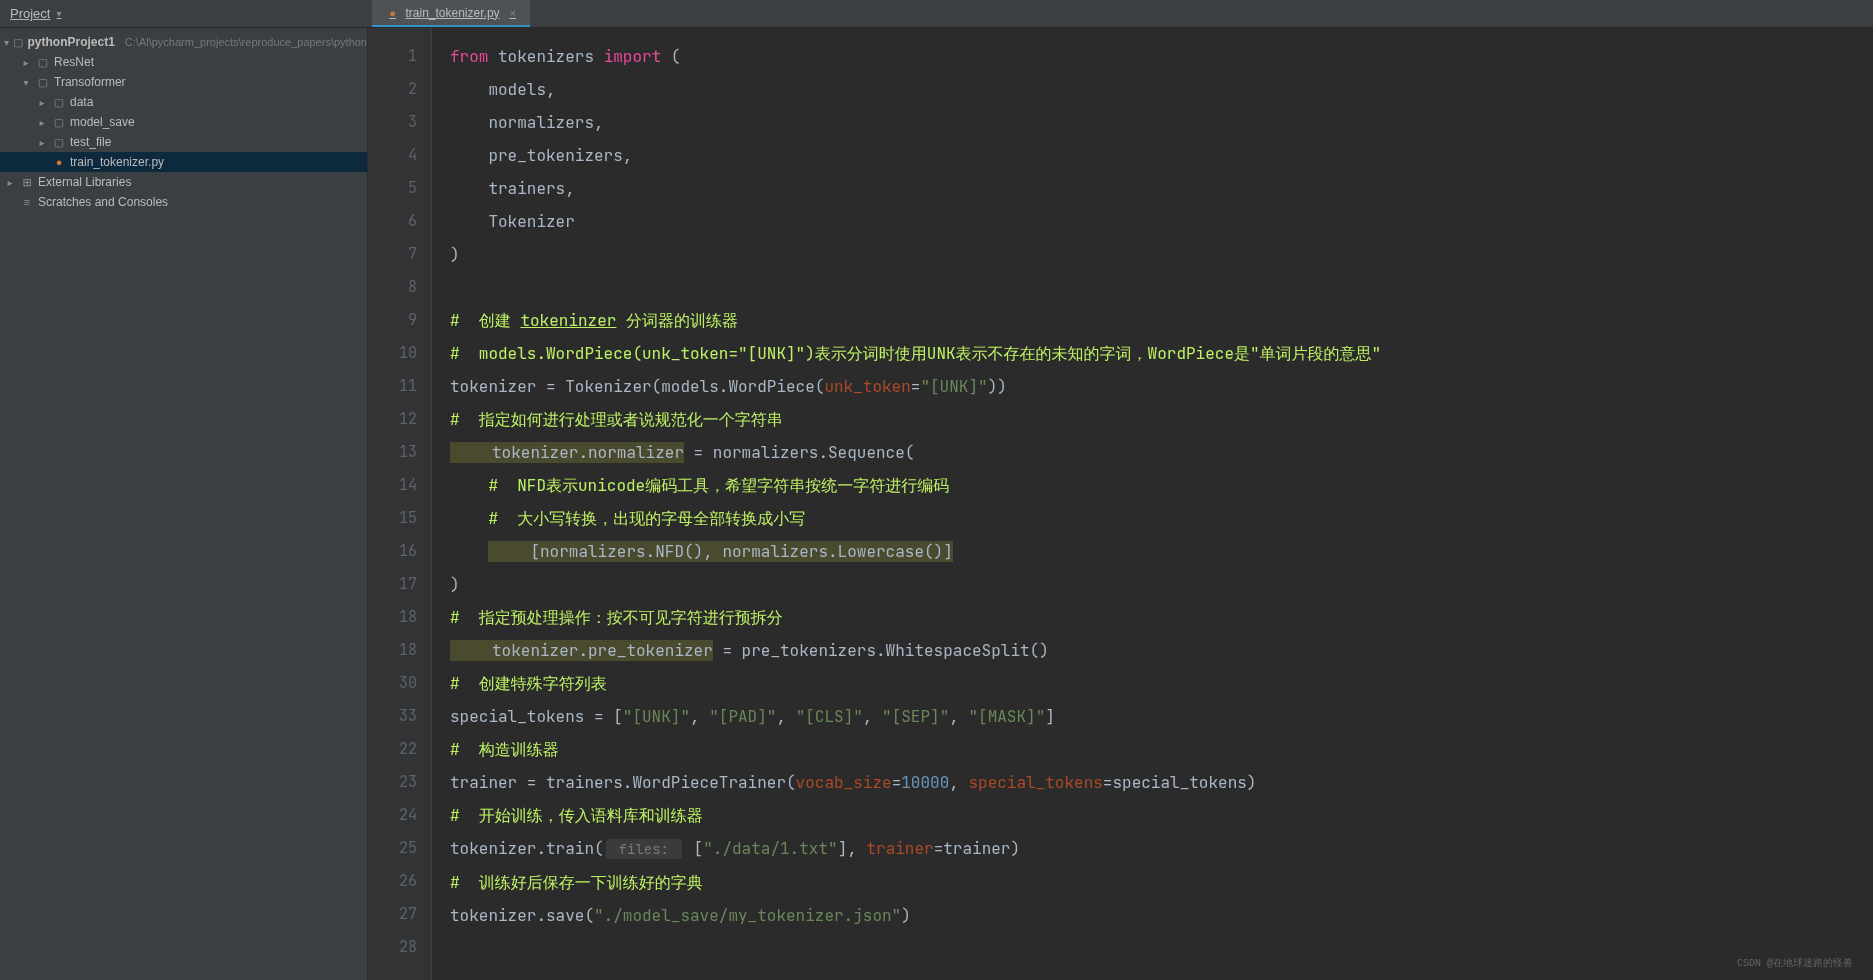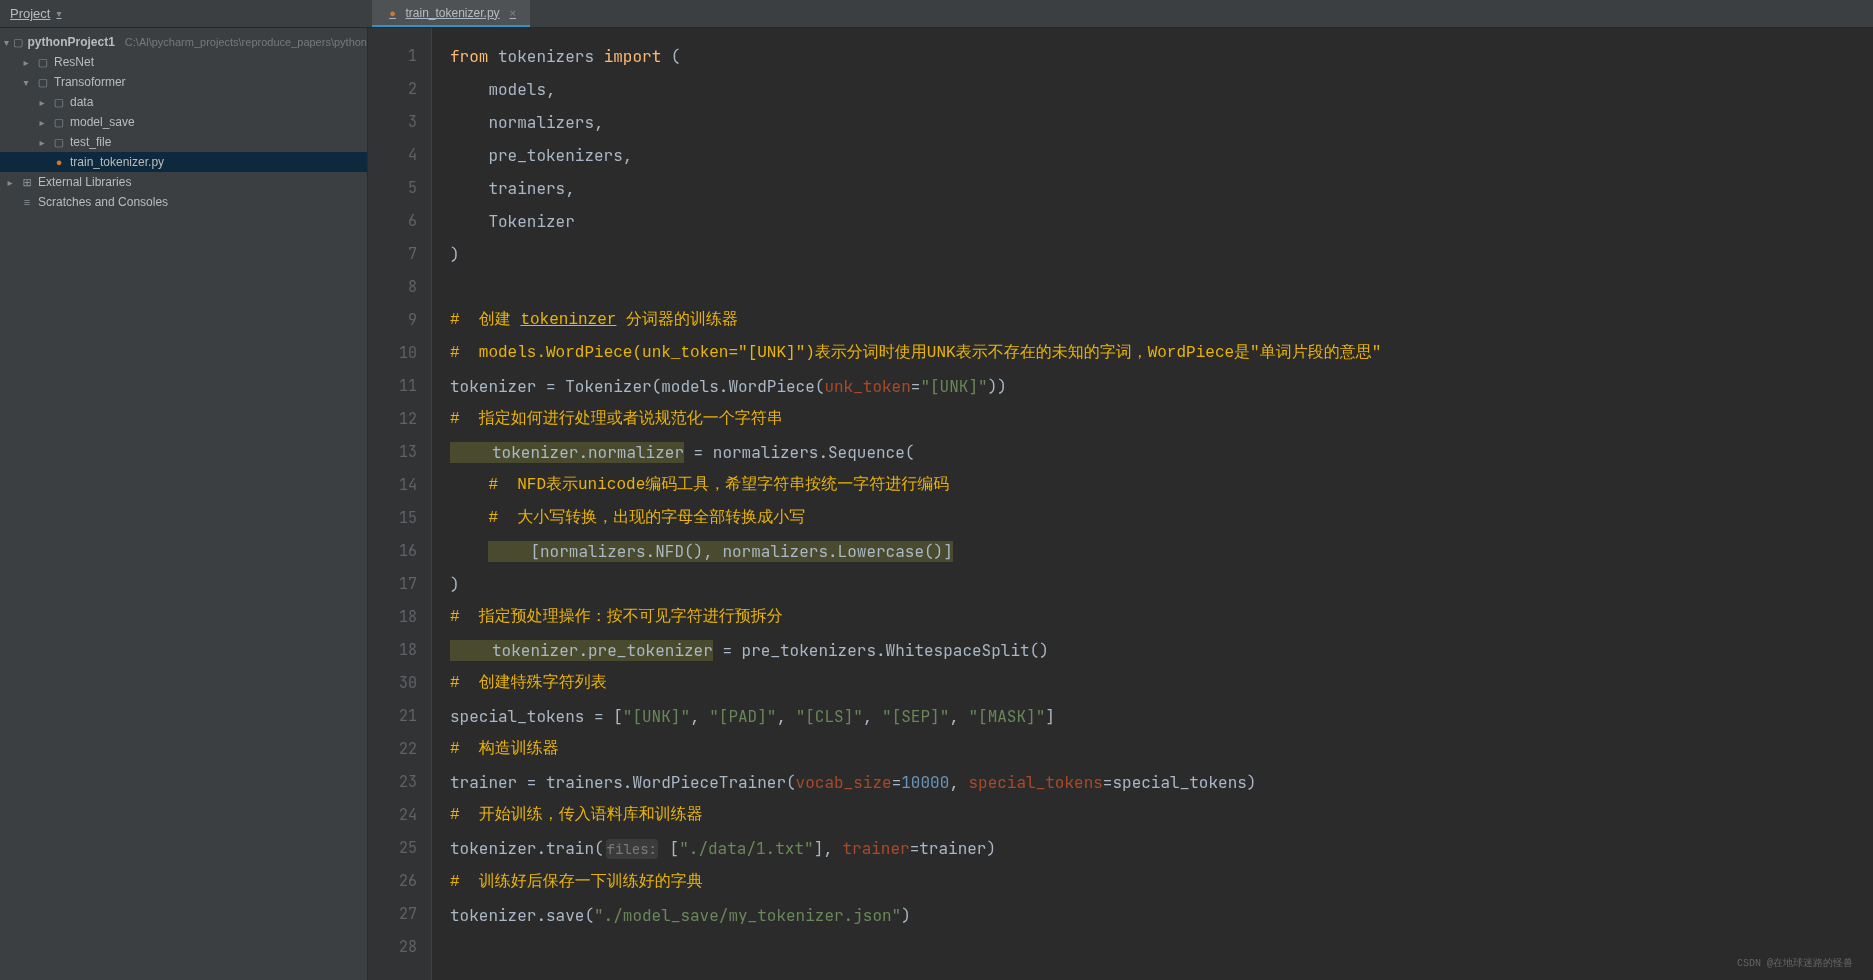--- a/index.html
+++ b/index.html
@@ -87,32 +87,32 @@
   font-size: 15px;
   border-right: 1px solid #404040;
 }
 .code {
   flex: 1;
   padding: 12px 0 0 18px;
   line-height: 33px;
   white-space: pre;
   color: #a9b7c6;
 }
-.kw { color: #fdba74; }
-.cm { color: #eab308; font-family: Liberation Mono, monospace; }
+.kw { color: #ec4899; }
+.cm { color: #bef264; }
 .str { color: #6a8759; }
 .num { color: #6897bb; }
 .param { color: #aa4926; }
 .hl { background: #4a4a2f; padding-left: 42px; }
 .underline { text-decoration: underline; }
 .hint {
   background: #3b3b3b;
   color: #787878;
   border-radius: 4px;
-  padding: 1px 1px;
+  padding: 1px 13px;
   font-size: 14px;
   margin: 12px 2px;
 }
 .watermark {
   position: fixed;
   bottom: 10px;
   right: 20px;
   color: #666;
   font-size: 10px;
   font-family: Liberation Mono, monospace;
@@ -210,21 +210,21 @@
       <div>11</div>
       <div>12</div>
       <div>13</div>
       <div>14</div>
       <div>15</div>
       <div>16</div>
       <div>17</div>
       <div>18</div>
       <div>18</div>
       <div>30</div>
-      <div>21</div>
+      <div>33</div>
       <div>22</div>
       <div>23</div>
       <div>24</div>
       <div>25</div>
       <div>26</div>
       <div>27</div>
       <div>28</div>
     </div>
     <div class="code"><div><span class="kw">from</span> <span>tokenizers</span> <span class="kw">import</span> <span>(</span></div><div>    models,</div><div>    normalizers,</div><div>    pre_tokenizers,</div><div>    trainers,</div><div>    Tokenizer</div><div>)</div><div>&nbsp;</div><div class="cm"><span>#  创建 </span><span class="underline">tokeninzer</span><span> 分词器的训练器</span></div><div class="cm">#  models.WordPiece(unk_token="[UNK]")表示分词时使用UNK表示不存在的未知的字词，WordPiece是"单词片段的意思"</div><div><span>tokenizer = Tokenizer(models.WordPiece(</span><span class="param">unk_token</span><span>=</span><span class="str">"[UNK]"</span><span>))</span></div><div class="cm">#  指定如何进行处理或者说规范化一个字符串</div><div><span class="hl">tokenizer.normalizer</span><span> = normalizers.Sequence(</span></div><div class="cm">    #  NFD表示unicode编码工具，希望字符串按统一字符进行编码</div><div class="cm">    #  大小写转换，出现的字母全部转换成小写</div><div><span>    </span><span class="hl">[normalizers.NFD(), normalizers.Lowercase()]</span></div><div>)</div><div class="cm">#  指定预处理操作：按不可见字符进行预拆分</div><div><span class="hl">tokenizer.pre_tokenizer</span><span> = pre_tokenizers.WhitespaceSplit()</span></div><div class="cm">#  创建特殊字符列表</div><div><span>special_tokens = [</span><span class="str">"[UNK]"</span><span>, </span><span class="str">"[PAD]"</span><span>, </span><span class="str">"[CLS]"</span><span>, </span><span class="str">"[SEP]"</span><span>, </span><span class="str">"[MASK]"</span><span>]</span></div><div class="cm">#  构造训练器</div><div><span>trainer = trainers.WordPieceTrainer(</span><span class="param">vocab_size</span><span>=</span><span class="num">10000</span><span>, </span><span class="param">special_tokens</span><span>=special_tokens)</span></div><div class="cm">#  开始训练，传入语料库和训练器</div><div><span>tokenizer.train(</span><span class="hint">files:</span><span> [</span><span class="str">"./data/1.txt"</span><span>], </span><span class="param">trainer</span><span>=trainer)</span></div><div class="cm">#  训练好后保存一下训练好的字典</div><div><span>tokenizer.save(</span><span class="str">"./model_save/my_tokenizer.json"</span><span>)</span></div><div>&nbsp;</div></div>
   </div>

